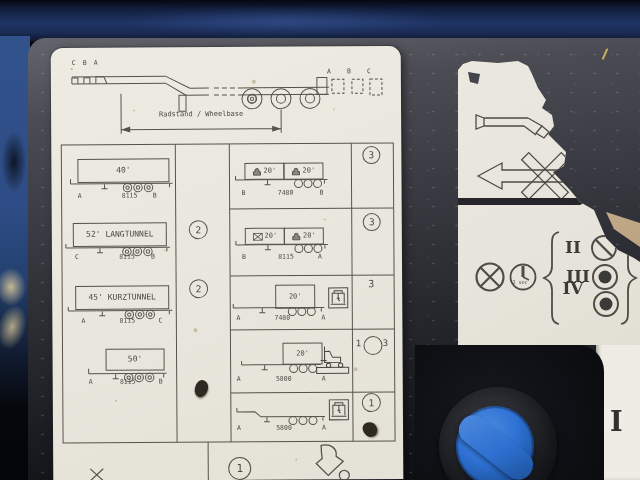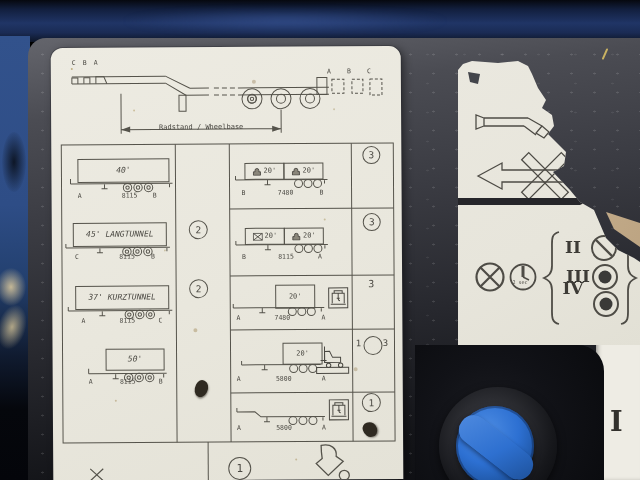--- a/index.html
+++ b/index.html
@@ -43,21 +43,21 @@
 
   
   .sticker-left{position:absolute;left:52px;top:47px;width:350px;height:433px;
        background:linear-gradient(160deg,#edebe2 0%,#e9e7dd 55%,#e4e2d7 100%);
        border-radius:12px 12px 0 0;transform:rotate(-0.35deg);
        box-shadow:0 0 0 1px rgba(40,40,45,.35),3px 2px 8px rgba(0,0,0,.45);}
   .sticker-left svg.art{position:absolute;left:0;top:0;}
 
   .t{position:absolute;font-size:6.5px;color:#4a4842;transform:translateX(-50%);
      white-space:nowrap;line-height:1;}
-  .tb{font-size:8px;font-style:italic;}
+  .tb{font-size:8px;}
   .box{position:absolute;border:1px solid #55534b;display:flex;align-items:center;
        justify-content:center;gap:2px;color:#4a4842;background:transparent;line-height:1;}
   .circ{position:absolute;border:1px solid #55534b;border-radius:50%;display:flex;
        align-items:center;justify-content:center;font-size:9.5px;color:#4a4842;line-height:1;}
   .plain-num{position:absolute;font-size:10px;color:#4a4842;transform:translateX(-50%);}
   .smudge{position:absolute;background:#2f2a21;border-radius:45% 60% 50% 65%;
        box-shadow:1px 1px 2px rgba(47,42,33,.6);}
   .flecks{position:absolute;left:20px;top:20px;width:2px;height:2px;border-radius:50%;
        background:rgba(150,120,40,.5);
        box-shadow:62px 42px 0 rgba(160,130,60,.4),182px 14px 0 1px rgba(120,90,40,.3),
@@ -240,30 +240,30 @@
         <path d="M37 421 l13 12 M50 421 l-13 12"></path>
       </g>
     </svg>
 
     <span class="t" style="left:23px;top:12px">C</span>
     <span class="t" style="left:34px;top:12px">B</span>
     <span class="t" style="left:45px;top:12px">A</span>
     <span class="t" style="left:278px;top:22px">A</span>
     <span class="t" style="left:298px;top:22px">B</span>
     <span class="t" style="left:318px;top:22px">C</span>
-    <span class="t" style="left:150px;top:77px;font-size:7px">Radstand / Wheelbase</span>
+    <span class="t" style="left:150px;top:64px;font-size:7px">Radstand / Wheelbase</span>
 
     <div class="box tb" style="left:26px;top:111px;width:90px;height:22px">
       <span>40'</span>
       </div>
     <div class="box tb" style="left:21px;top:175px;width:92px;height:22px">
-      <span>45' LANGTUNNEL</span>
+      <span>52' LANGTUNNEL</span>
       </div>
     <div class="box tb" style="left:23px;top:238px;width:92px;height:22px">
-      <span>37' KURZTUNNEL</span>
+      <span>45' KURZTUNNEL</span>
       </div>
     <div class="box tb" style="left:53px;top:301px;width:57px;height:20px">
       <span>50'</span>
       </div>
 
     <span class="t" style="left:28px;top:145px">A</span>
     <span class="t" style="left:78px;top:145px">8115</span>
     <span class="t" style="left:103px;top:145px">B</span>
     <span class="t" style="left:25px;top:206px">C</span>
     <span class="t" style="left:75px;top:206px">8115</span>

